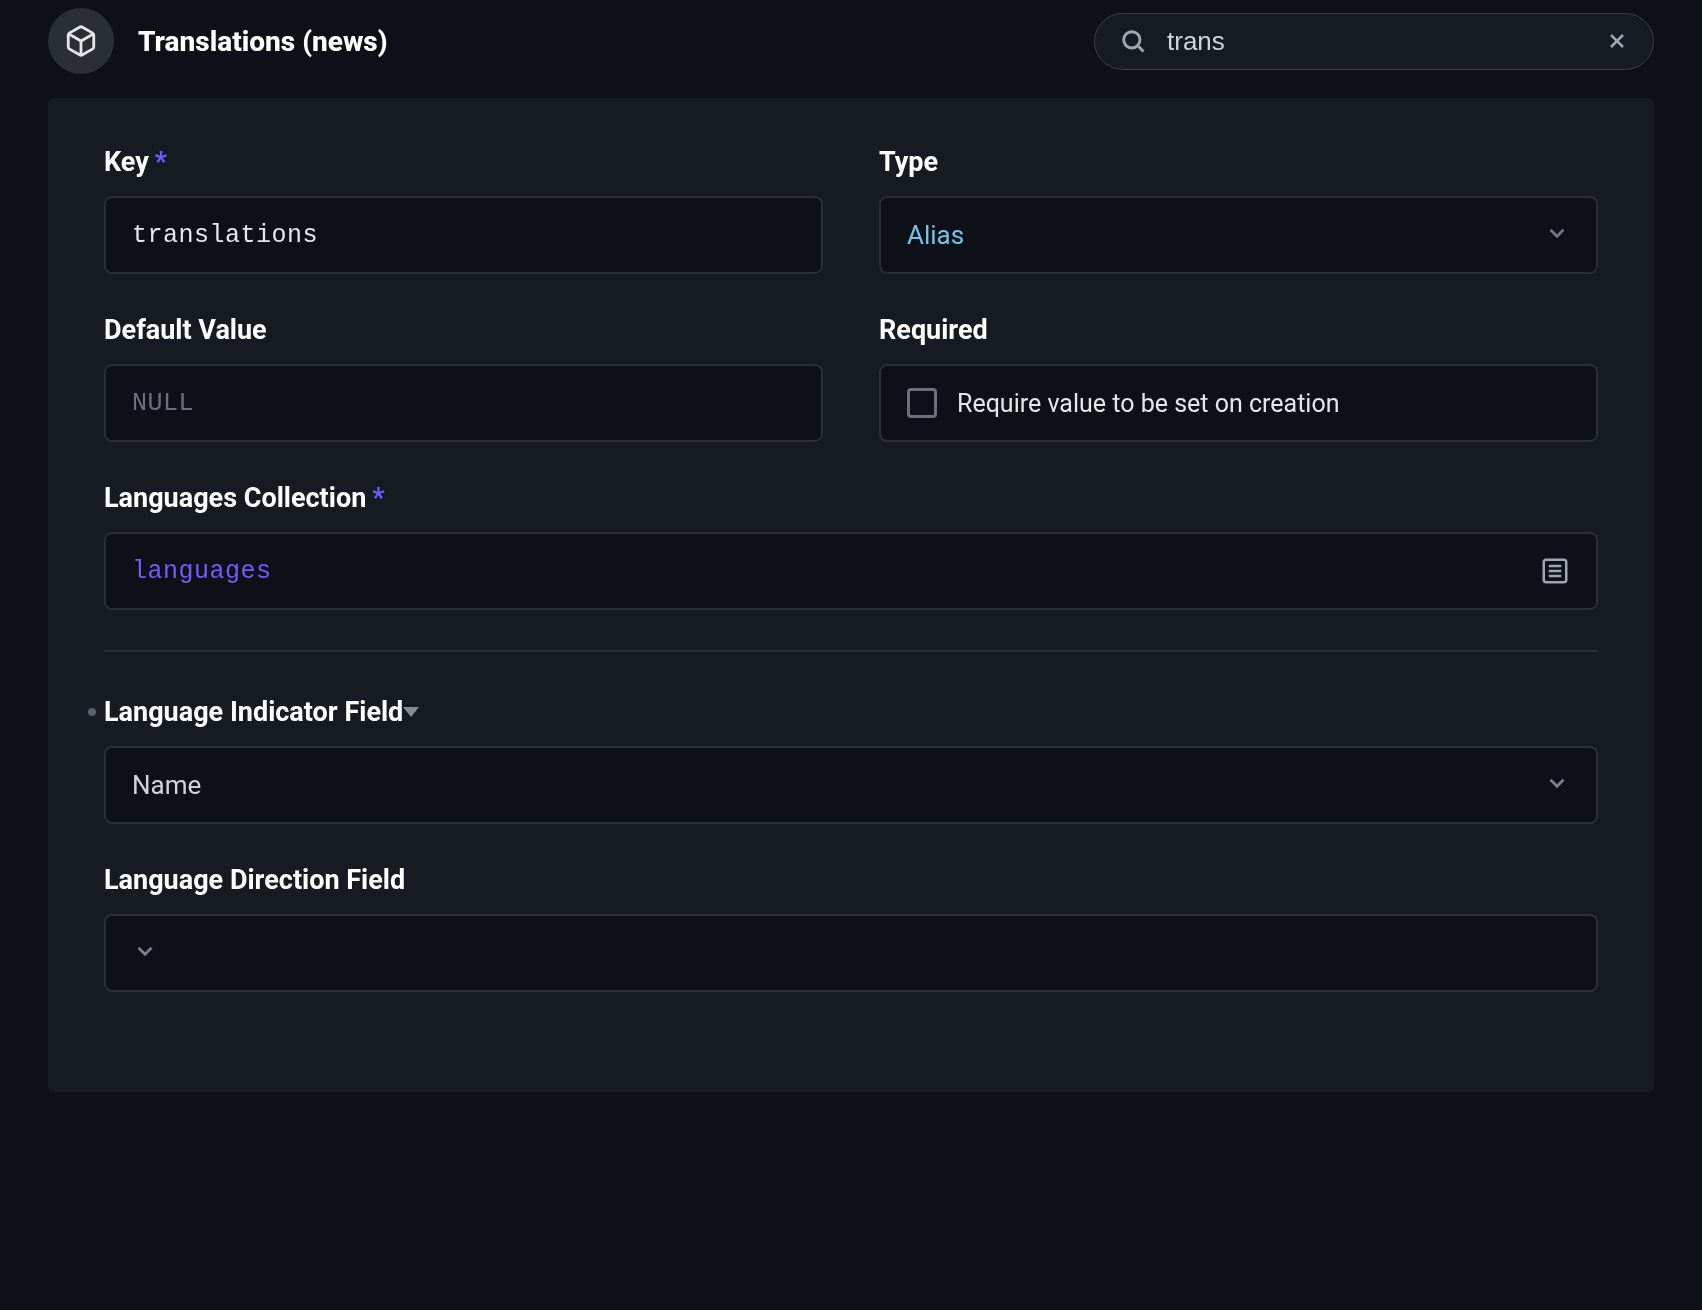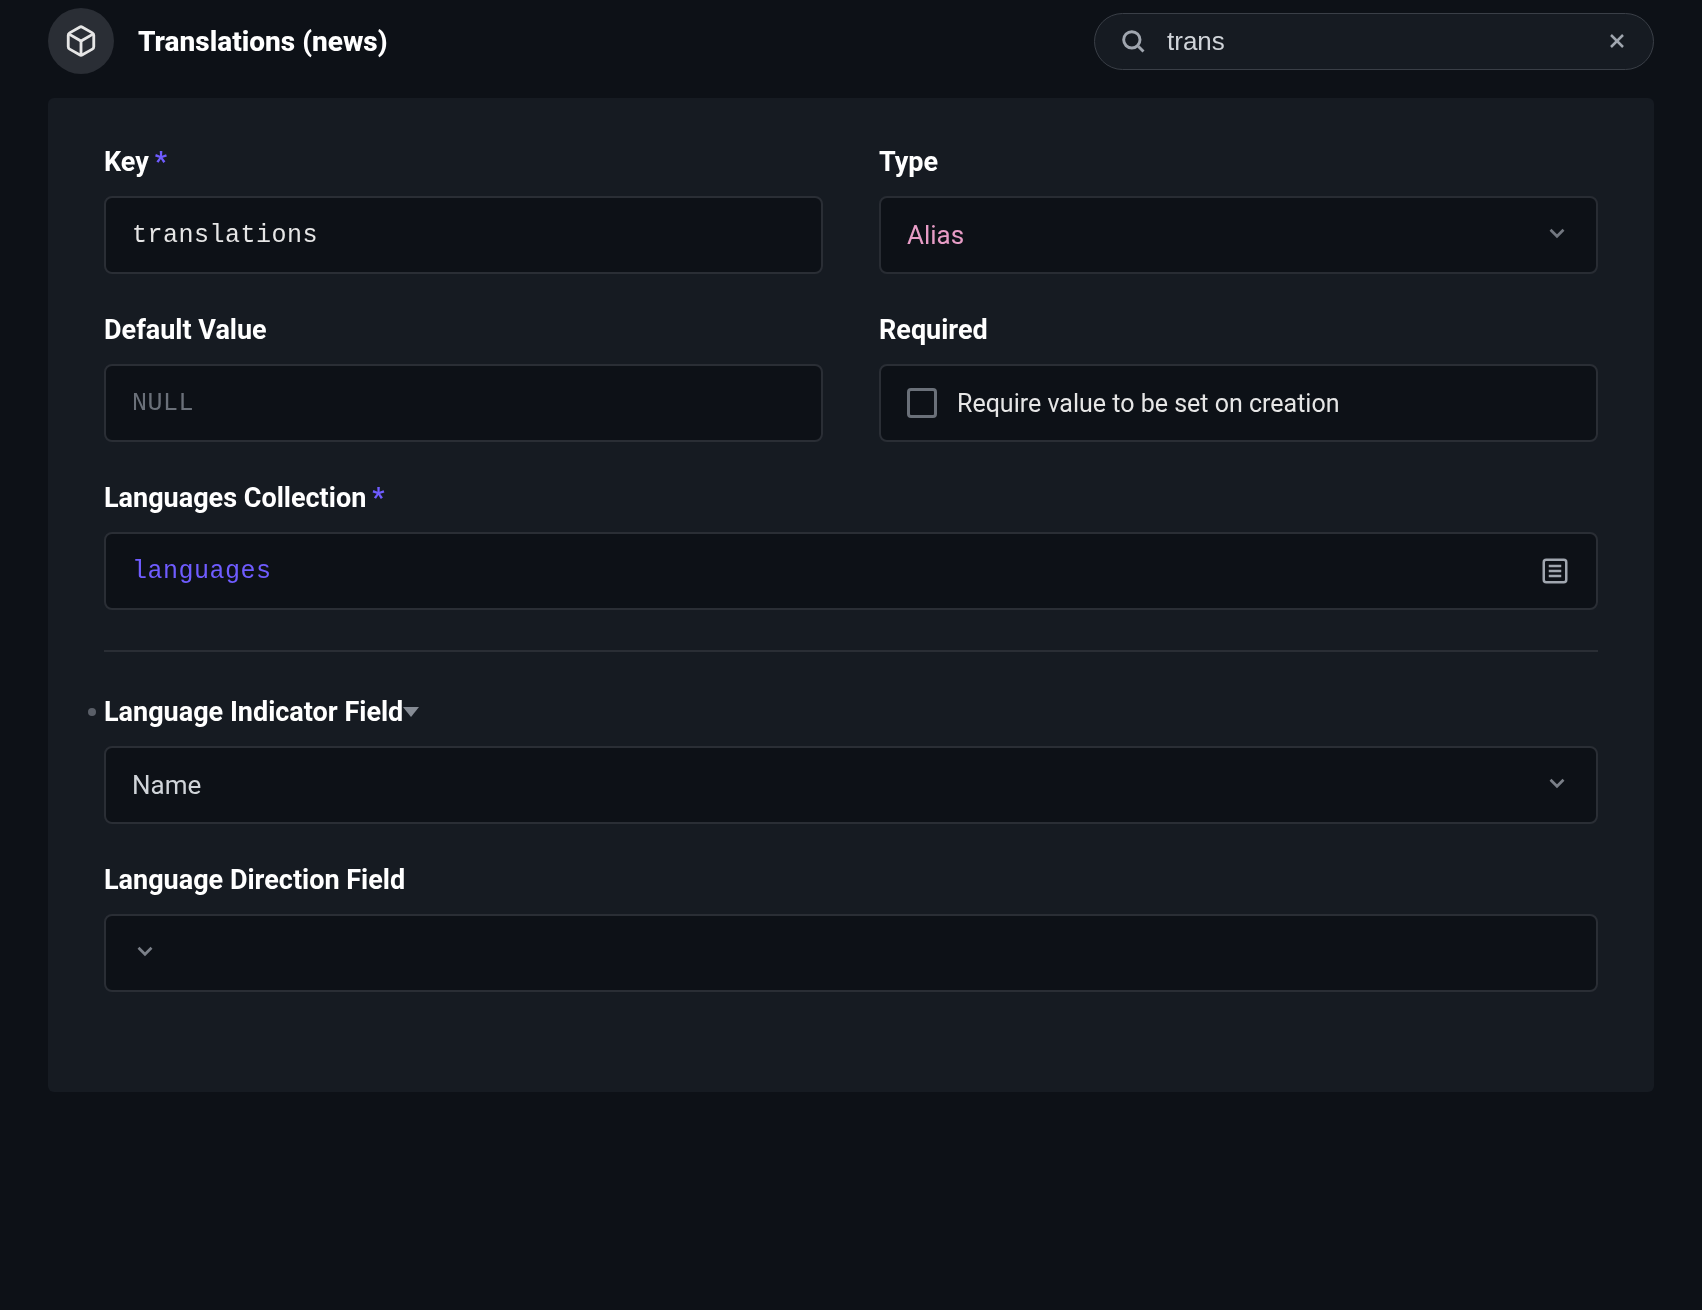--- a/index.html
+++ b/index.html
@@ -138,21 +138,21 @@
     }
     .val-accent {
       color: #6f5cff;
     }
     .select-text {
       flex: 1;
       font-size: 26px;
       color: #d0d4d9;
     }
     .select-text.muted {
-      color: #f9a8d4;
+      color: #7dd3fc;
     }
     .chev {
       flex-shrink: 0;
     }
     .chev svg {
       width: 26px;
       height: 26px;
     }
     .checkbox-row {
       display: flex;

